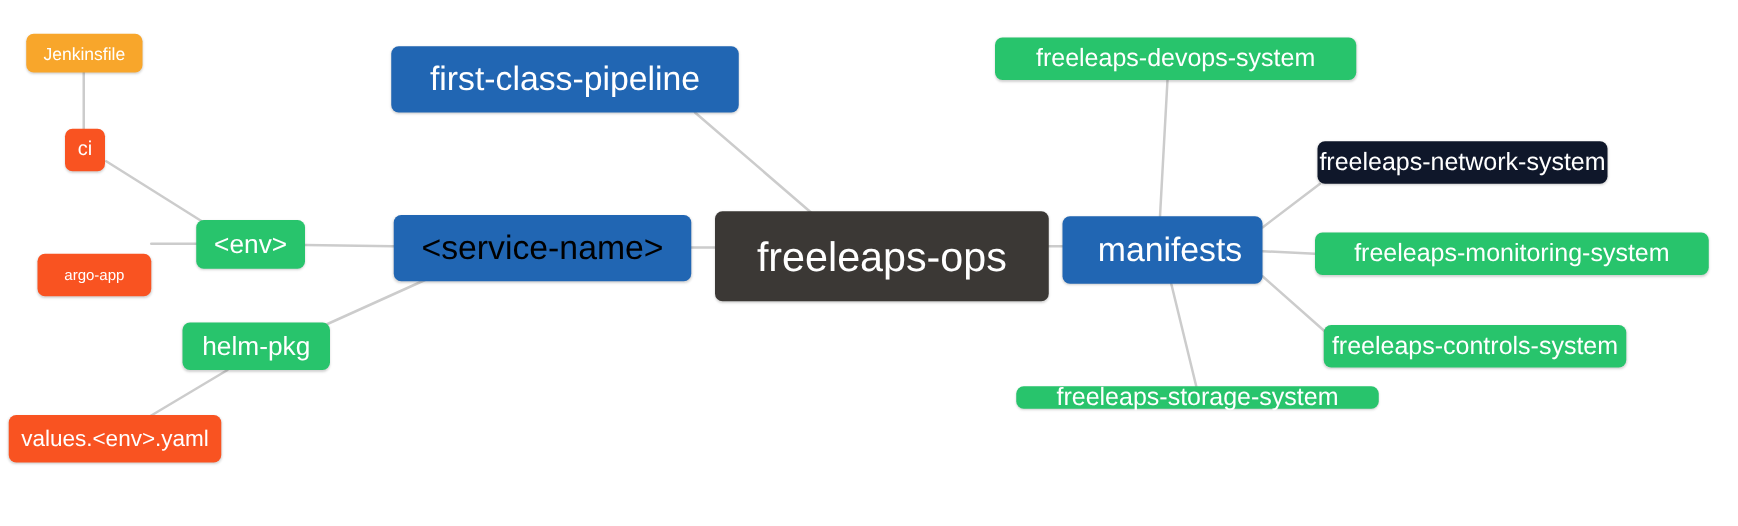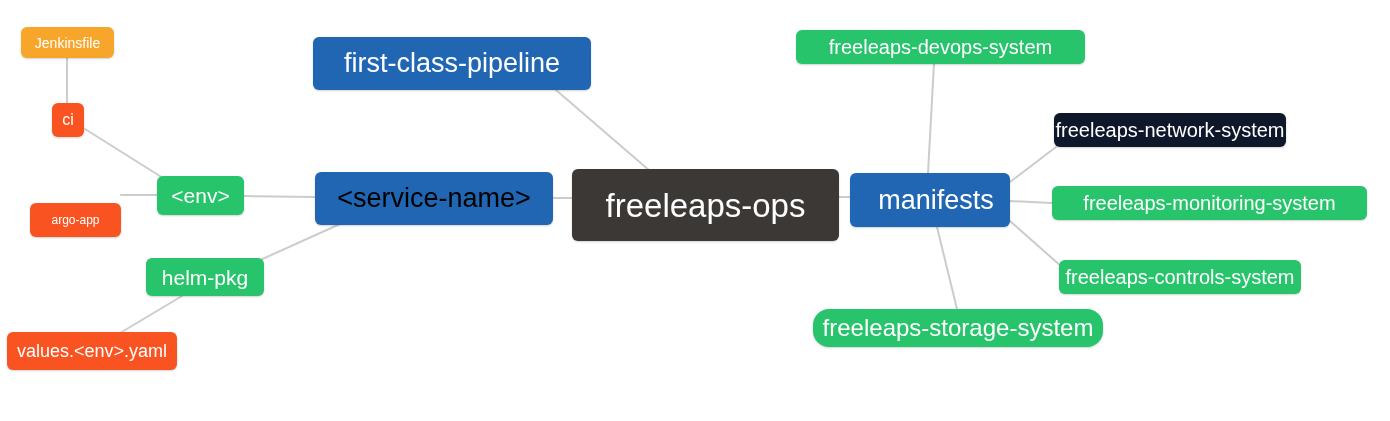--- a/index.html
+++ b/index.html
@@ -66,14 +66,14 @@
     <div class="node" style="left: 146px; top: 258px; width: 118px; height: 38px; font-size: 21px; background: rgb(40, 196, 108); color: rgb(255, 255, 255);">helm-pkg</div>
     <div class="node" style="left: 7px; top: 332px; width: 170px; height: 38px; font-size: 18px; background: rgb(249, 83, 33); color: rgb(255, 255, 255);">values.&lt;env&gt;.yaml</div>
     <div class="node" style="left: 313px; top: 37px; width: 278px; height: 53px; font-size: 27px; background: rgb(33, 102, 179); color: rgb(255, 255, 255);">first-class-pipeline</div>
     <div class="node" style="left: 315px; top: 172px; width: 238px; height: 53px; font-size: 27px; background: rgb(33, 102, 179); color: #000000;">&lt;service-name&gt;</div>
     <div class="node" style="left: 572px; top: 169px; width: 267px; height: 72px; font-size: 33px; background: rgb(59, 56, 53); color: rgb(255, 255, 255);">freeleaps-ops</div>
     <div class="node" style="left: 850px; top: 173px; width: 160px; height: 54px; font-size: 27px; background: rgb(33, 102, 179); color: rgb(255, 255, 255); padding-left: 12px;">manifests</div>
     <div class="node" style="left: 796px; top: 30px; width: 289px; height: 34px; font-size: 20px; background: rgb(40, 196, 108); color: rgb(255, 255, 255);">freeleaps-devops-system</div>
     <div class="node" style="left: 1054px; top: 113px; width: 232px; height: 34px; font-size: 20px; background: #0f172a; color: rgb(255, 255, 255);">freeleaps-network-system</div>
     <div class="node" style="left: 1052px; top: 186px; width: 315px; height: 34px; font-size: 20px; background: rgb(40, 196, 108); color: rgb(255, 255, 255);">freeleaps-monitoring-system</div>
     <div class="node" style="left: 1059px; top: 260px; width: 242px; height: 34px; font-size: 20px; background: rgb(40, 196, 108); color: rgb(255, 255, 255);">freeleaps-controls-system</div>
-    <div class="node" style="left: 813px; top: 309px; width: 290px; height: 38px; font-size: 24px; background: rgb(40, 196, 108); color: rgb(255, 255, 255); border-radius: 16px;">freeleaps-storage-system</div>
+    <div class="node" style="left: 813px; top: 309px; width: 290px; height: 18px; font-size: 20px; background: rgb(40, 196, 108); color: rgb(255, 255, 255);">freeleaps-storage-system</div>
   </div>
 
 </body></html>

